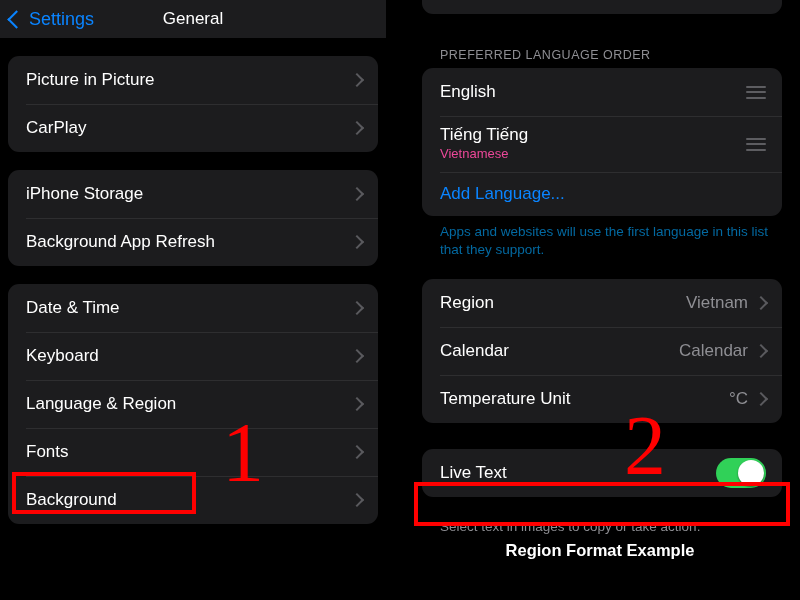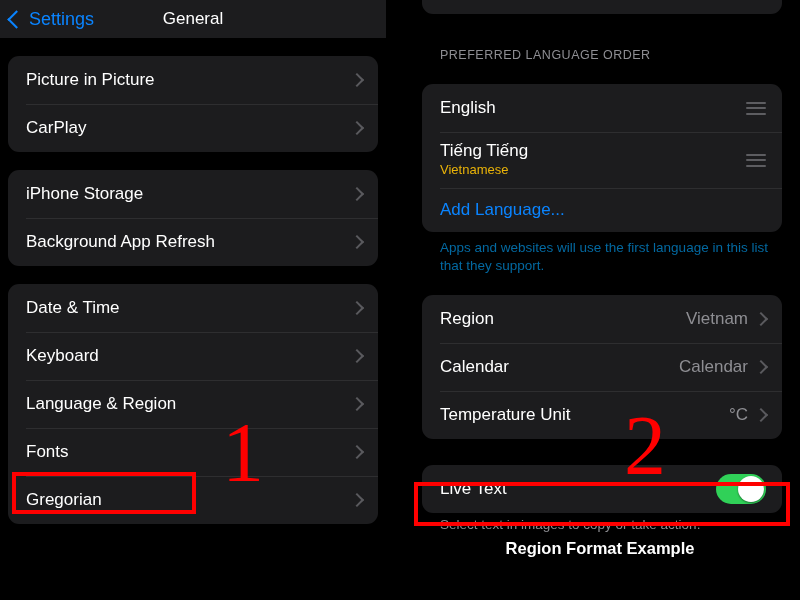--- a/index.html
+++ b/index.html
@@ -131,55 +131,55 @@
   }
   .row-r + .row-r::before {
     content: "";
     position: absolute;
     left: 18px; right: 0; top: 0;
     height: 1px;
     background: #2e2e30;
   }
   .lang-stack { flex: 1; display: flex; flex-direction: column; justify-content: center; }
   .lang-native { color: #fff; font-size: 17px; line-height: 1.15; }
-  .lang-english { color: #eab308; font-size: 13px; line-height: 1.3; margin-top: 1px; }
+  .lang-english { color: #ec4899; font-size: 13px; line-height: 1.3; margin-top: 1px; }
   .drag-handle {
     width: 20px;
     display: flex;
     flex-direction: column;
     gap: 3.5px;
     flex: none;
     cursor: grab;
   }
   .drag-handle i {
     display: block;
     height: 2px;
     background: #5d5d61;
     border-radius: 1px;
   }
   .link-row { color: #0a84ff; }
 
   .section-header {
     color: #8e8e93;
     font-size: 12.5px;
     letter-spacing: 0.5px;
-    padding: 0 18px 22px 40px;
+    padding: 0 18px 6px 40px;
     text-transform: uppercase;
   }
   .footnote {
     color: #0369a1;
     font-size: 13.5px;
     line-height: 1.35;
     padding: 7px 28px 0 40px;
   }
   .footnote-2 {
     color: #8e8e93;
     font-size: 13.5px;
     line-height: 1.35;
-    padding: 3px 28px 0 40px;
+    padding: 21px 28px 0 40px;
   }
   .region-example-title {
     color: #fff;
     font-size: 16.5px;
     font-weight: bold;
     text-align: center;
     padding-top: 4px;
   }
   
   .card-cut {
@@ -281,21 +281,21 @@
       </div>
       <div class="row">
         <span class="row-label">Language &amp; Region</span>
         <span class="chev"></span>
       </div>
       <div class="row">
         <span class="row-label">Fonts</span>
         <span class="chev"></span>
       </div>
       <div class="row">
-        <span class="row-label">Gregorian</span>
+        <span class="row-label">Background</span>
         <span class="chev"></span>
       </div>
     </div>
 
     <div class="annot-box" style="left:12px; top:472px; width:184px; height:42px;"></div>
     <div class="annot-num" style="left:222px; top:411px;">1</div>
   </div>
 
   <div class="panel-gap"></div>
 

